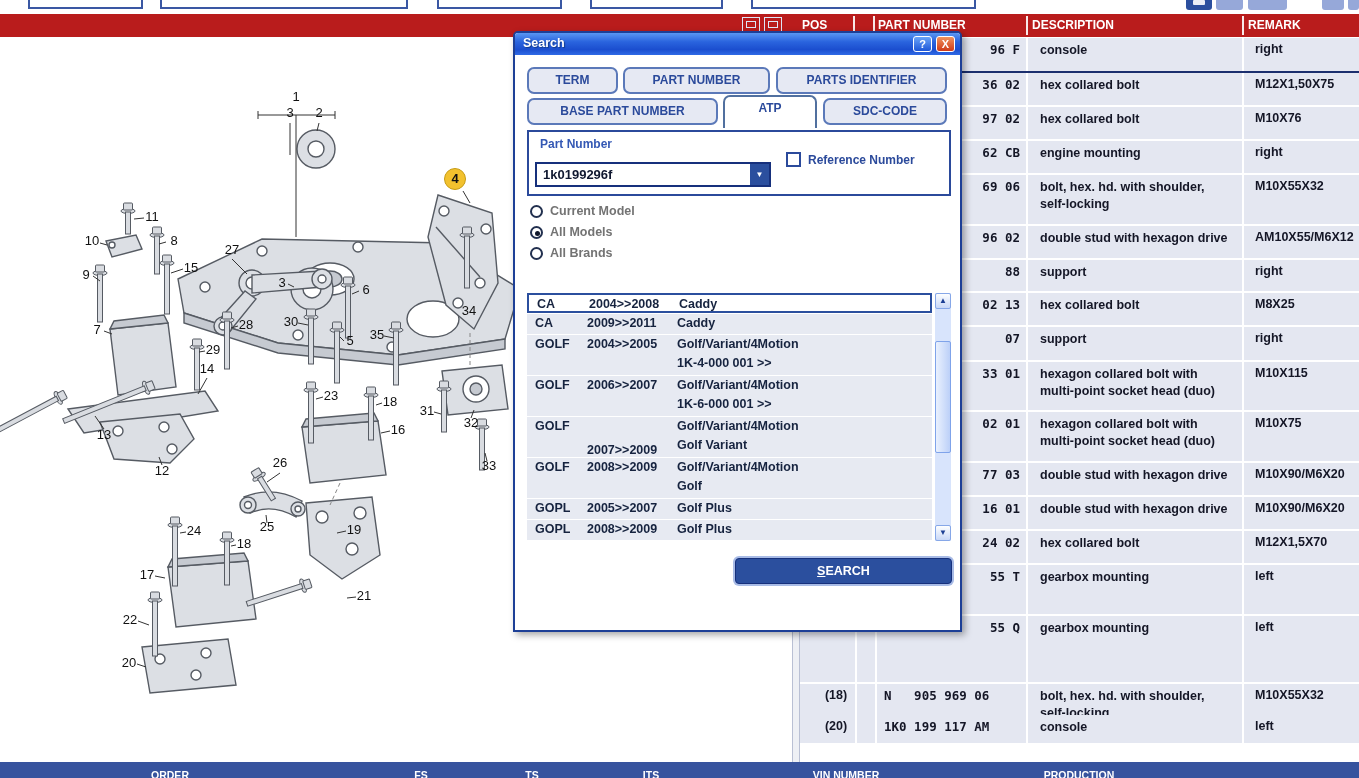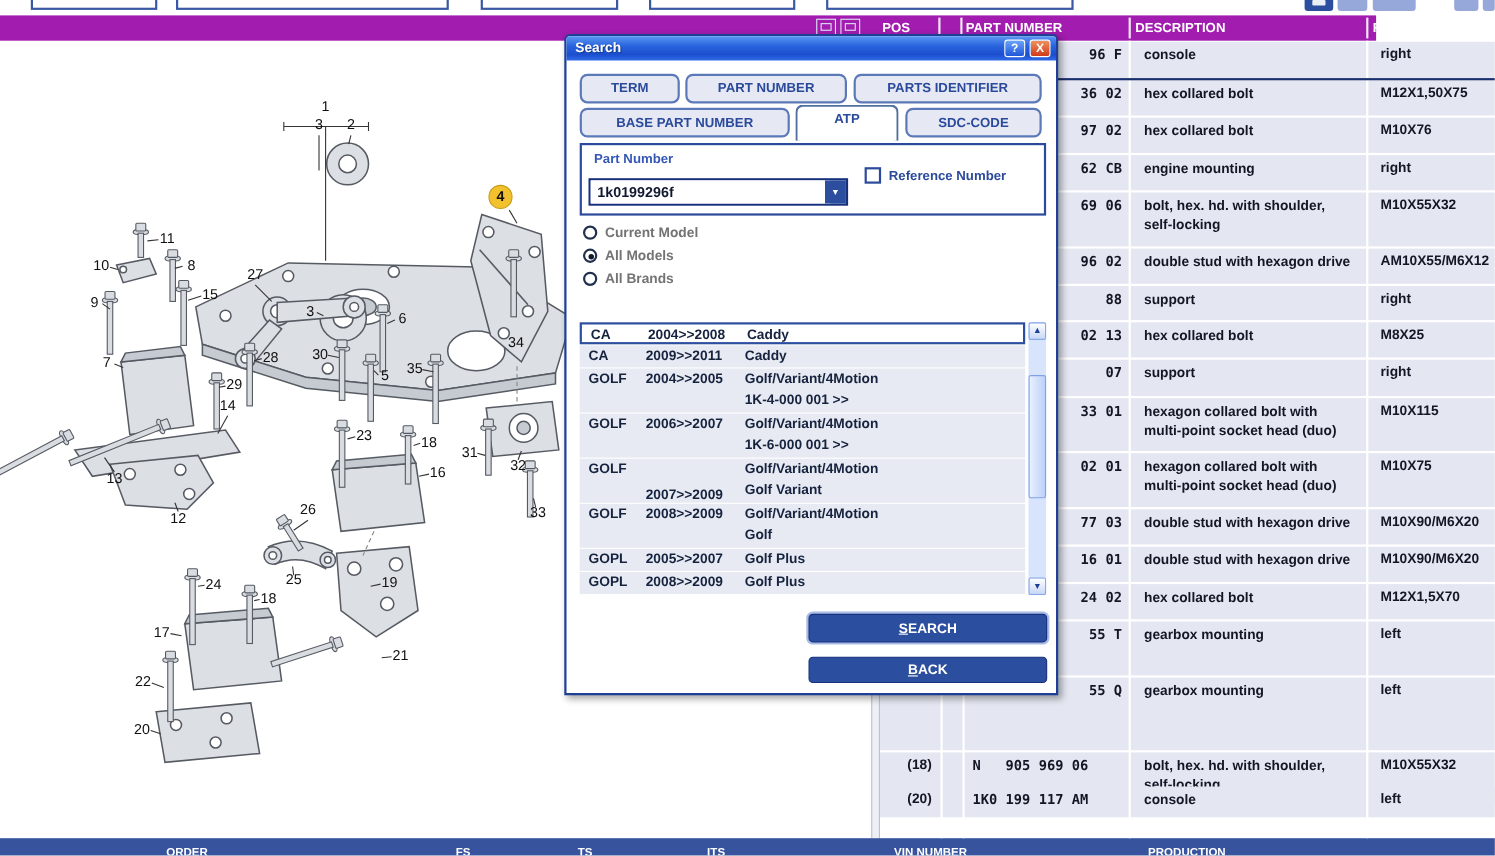--- a/index.html
+++ b/index.html
@@ -5,21 +5,21 @@
   html,body{margin:0;padding:0;background:#fff;}
   .screen{position:relative;width:1359px;height:778px;background:#fff;overflow:hidden;
           font-family:"Liberation Sans",sans-serif;}
   
   .fbox{position:absolute;top:-4px;height:13px;background:#fff;border:2px solid #3a57a3;box-sizing:border-box;}
   .tico{position:absolute;top:-2px;height:12px;border-radius:0 0 3px 3px;}
   .tico.dark{background:#2b4f9e;}
   .tico.lite{background:#96a8d9;}
   .tico .glyph{position:absolute;left:50%;top:2px;transform:translateX(-50%);width:12px;height:5px;background:#fff;border-radius:1px;opacity:.9;}
   
-  .band{position:absolute;left:0;top:14px;width:1251px;height:23px;background:#a21caf;}
+  .band{position:absolute;left:0;top:14px;width:1359px;height:23px;background:#b91c1c;}
   .band .hlabel{position:absolute;top:0;height:23px;line-height:23px;color:#fff;font-weight:bold;font-size:12px;}
   .band .hsep{position:absolute;top:2px;height:19px;width:2px;background:#fff;opacity:.9;}
   .mini-ico{position:absolute;top:17px;width:18px;height:15px;border:1px solid #dfe6f6;box-sizing:border-box;}
   .mini-ico .in{position:absolute;left:3px;top:3px;right:3px;bottom:3px;border:1px solid #dfe6f6;}
   
   #diagram{position:absolute;left:0;top:37px;width:790px;height:725px;}
   
   .ptable{position:absolute;left:792px;top:37px;width:567px;height:725px;}
   .scrollstrip{position:absolute;left:0;top:0;width:8px;height:725px;background:#eef0f5;border-left:1px solid #b9c0d4;border-right:1px solid #b9c0d4;box-sizing:border-box;}
   .trow{position:absolute;left:8px;right:0;background:#e4e7f1;}
@@ -598,16 +598,15 @@
           <span style="left: 60px; top: 2px;">2005&gt;&gt;2007</span>
           <span style="left: 150px; top: 2px;">Golf Plus</span>
         </div>
         <div class="resrow" style="top: 227px; height: 20px;">
           <span style="left: 8px; top: 2px;">GOPL</span>
           <span style="left: 60px; top: 2px;">2008&gt;&gt;2009</span>
           <span style="left: 150px; top: 2px;">Golf Plus</span>
         </div>
       </div>
     <div class="dbtn focusring" style="left:220px;top:525px;width:217px;height:26px;line-height:24px;" id="btn-search"><u>S</u>EARCH</div>
-    <div class="dbtn" style="left:220px;top:564px;width:217px;height:24px;line-height:22px;" id="btn-back"><u>B</u>ACK</div>
   </div>
 
 </div>
 
 </body></html>

